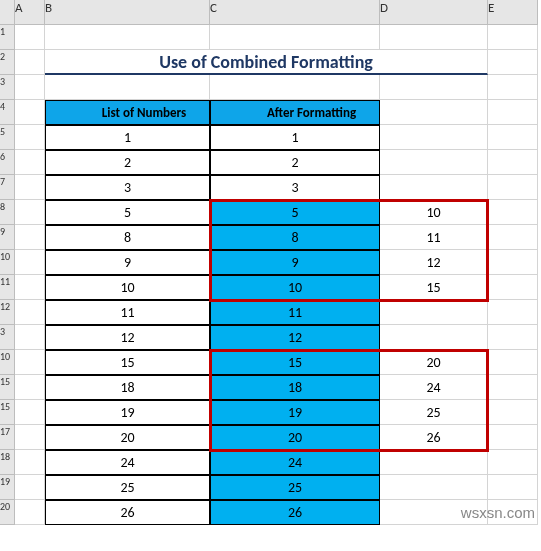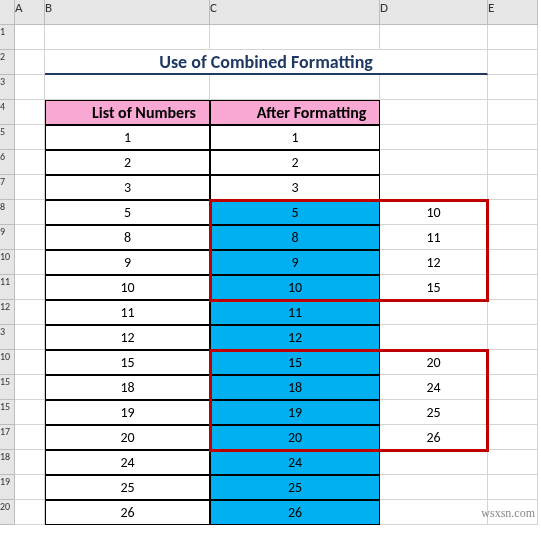--- a/index.html
+++ b/index.html
@@ -54,23 +54,23 @@
     .title-cell {
       grid-column: 3 / 6;
       font-weight: bold;
       font-size: 18px;
       color: #1f3864;
       border-bottom: 2.5px solid #1f3864;
       border-right: 1px solid #d4d4d4;
     }
     .header-cell {
       font-weight: bold;
-      font-size: 16px;
+      font-size: 13px;
       border: 1px solid #000;
-      background: #f9a8d4;
+      background: #0ea5e9;
       padding-left: 33px;
     }
     .data-cell {
       border: 1px solid #000;
       background: #fff;
     }
     .hl {
       background: #00b0f0;
     }
     .dcol {
@@ -81,23 +81,23 @@
     .red-box {
       position: absolute;
       border: 3px solid #c00000;
       pointer-events: none;
       z-index: 5;
     }
     .watermark {
       position: absolute;
       bottom: 4px;
       right: 6px;
-      font-size: 12px;
+      font-size: 15px;
       color: #888;
-      font-family: Liberation Serif, serif;
+      font-family: Liberation Sans, sans-serif;
     }
   </style>
 </head>
 <body>
 
 <div class="grid">
 
   <div class="corner"></div>
   <div class="col-header">A</div>
   <div class="col-header">B</div>

